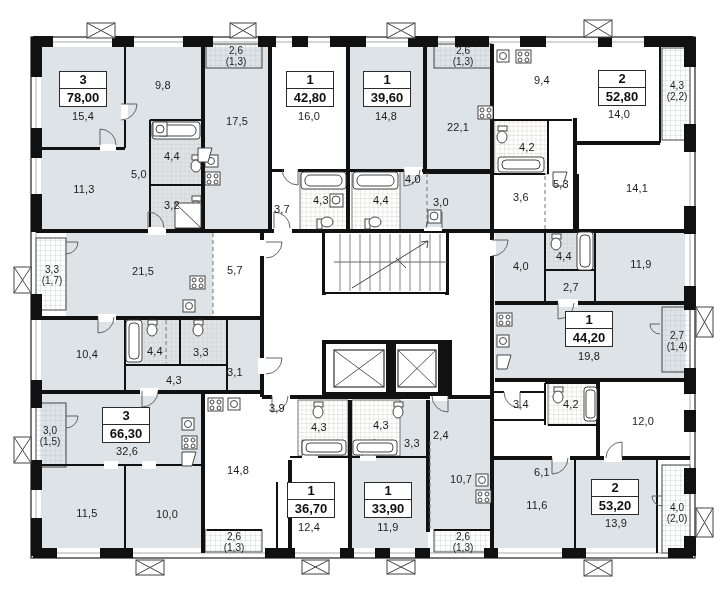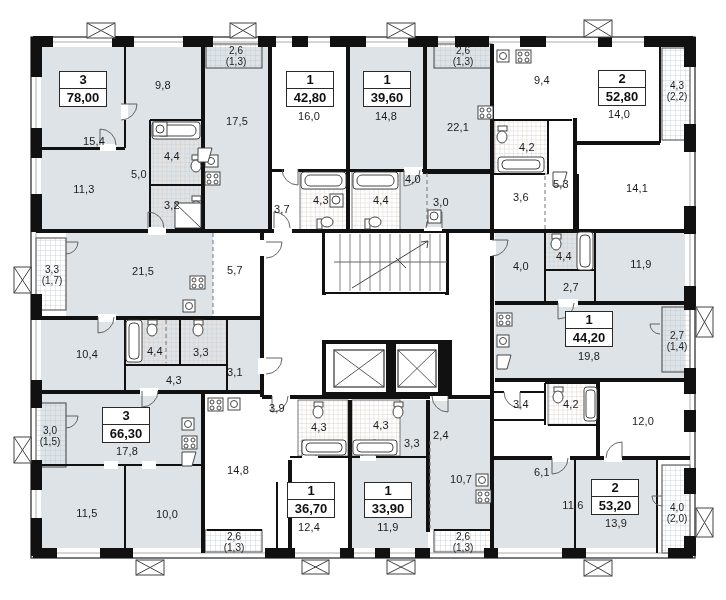--- a/index.html
+++ b/index.html
@@ -554,21 +554,21 @@
         <div class="apt-area">36,70</div>
       </div>
       <div class="apt-box" style="left: 388px; top: 500px;">
         <div class="apt-num">1</div>
         <div class="apt-area">33,90</div>
       </div>
       <div class="apt-box" style="left: 615px; top: 497px;">
         <div class="apt-num">2</div>
         <div class="apt-area">53,20</div>
       </div>
-      <div class="room-label" style="left: 94px; top: 116px; margin-top: 25px;">15,4</div>
+      <div class="room-label" style="left: 83px; top: 116px;">15,4</div>
       <div class="room-label" style="left: 163px; top: 85px;">9,8</div>
       <div class="room-label" style="left: 84px; top: 189px;">11,3</div>
       <div class="room-label" style="left: 139px; top: 174px;">5,0</div>
       <div class="room-label" style="left: 172px; top: 156px;">4,4</div>
       <div class="room-label" style="left: 172px; top: 205px;">3,2</div>
       <div class="room-label" style="left: 237px; top: 121px;">17,5</div>
       <div class="room-label" style="left: 309px; top: 116px;">16,0</div>
       <div class="room-label" style="left: 282px; top: 209px;">3,7</div>
       <div class="room-label" style="left: 321px; top: 200px;">4,3</div>
       <div class="room-label" style="left: 386px; top: 116px;">14,8</div>
@@ -587,37 +587,37 @@
       <div class="room-label" style="left: 87px; top: 354px;">10,4</div>
       <div class="room-label" style="left: 155px; top: 351px;">4,4</div>
       <div class="room-label" style="left: 201px; top: 352px;">3,3</div>
       <div class="room-label" style="left: 174px; top: 380px;">4,3</div>
       <div class="room-label" style="left: 235px; top: 372px;">3,1</div>
       <div class="room-label" style="left: 521px; top: 266px;">4,0</div>
       <div class="room-label" style="left: 564px; top: 256px;">4,4</div>
       <div class="room-label" style="left: 571px; top: 287px;">2,7</div>
       <div class="room-label" style="left: 641px; top: 264px;">11,9</div>
       <div class="room-label" style="left: 589px; top: 356px;">19,8</div>
-      <div class="room-label" style="left: 127px; top: 451px;">17,8</div>
+      <div class="room-label" style="left: 127px; top: 451px;">32,6</div>
       <div class="room-label" style="left: 87px; top: 513px;">11,5</div>
       <div class="room-label" style="left: 167px; top: 514px;">10,0</div>
       <div class="room-label" style="left: 238px; top: 470px;">14,8</div>
       <div class="room-label" style="left: 277px; top: 408px;">3,9</div>
       <div class="room-label" style="left: 319px; top: 427px;">4,3</div>
       <div class="room-label" style="left: 381px; top: 425px;">4,3</div>
       <div class="room-label" style="left: 441px; top: 435px;">2,4</div>
       <div class="room-label" style="left: 412px; top: 443px;">3,3</div>
       <div class="room-label" style="left: 309px; top: 527px;">12,4</div>
       <div class="room-label" style="left: 388px; top: 527px;">11,9</div>
       <div class="room-label" style="left: 461px; top: 479px;">10,7</div>
       <div class="room-label" style="left: 521px; top: 404px;">3,4</div>
       <div class="room-label" style="left: 571px; top: 404px;">4,2</div>
       <div class="room-label" style="left: 542px; top: 440px; margin-top: 32px;">6,1</div>
       <div class="room-label" style="left: 643px; top: 421px;">12,0</div>
-      <div class="room-label" style="left: 537px; top: 505px; margin-left: 36px;">11,6</div>
+      <div class="room-label" style="left: 537px; top: 505px;">11,6</div>
       <div class="room-label" style="left: 616px; top: 523px;">13,9</div>
       <div class="balcony-label" style="left: 236px; top: 56px;">
         <div>2,6</div>
         <div>(1,3)</div>
       </div>
       <div class="balcony-label" style="left: 463px; top: 56px;">
         <div>2,6</div>
         <div>(1,3)</div>
       </div>
       <div class="balcony-label" style="left: 677px; top: 91px;">

